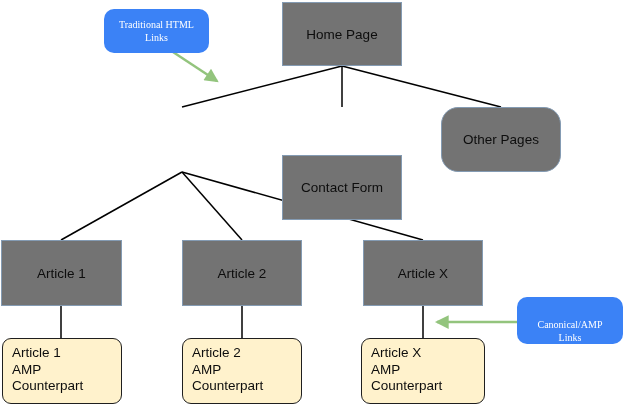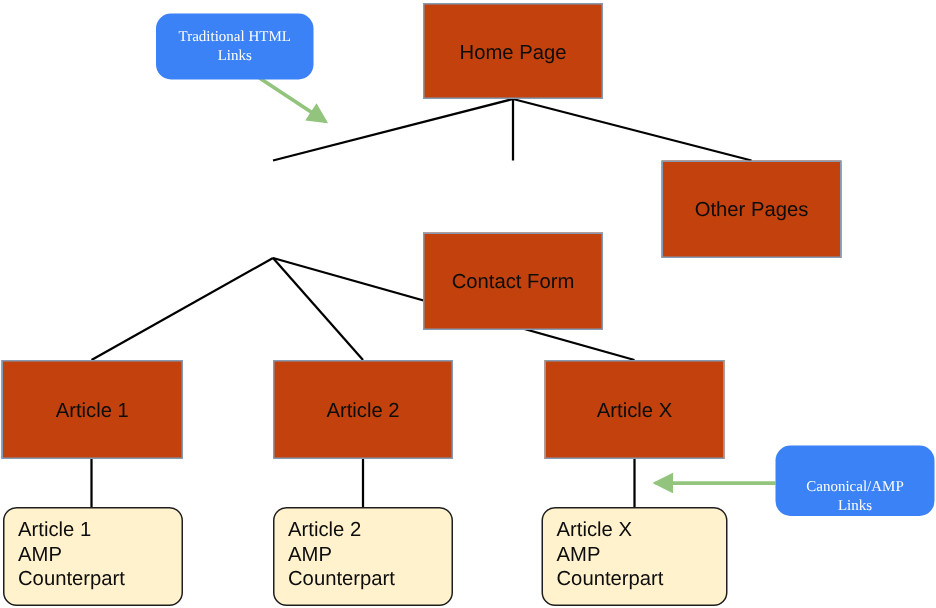--- a/index.html
+++ b/index.html
@@ -6,40 +6,40 @@
   .canvas{
     position:relative;width:624px;height:405px;overflow:hidden;
     background:#ffffff;
     font-family:"Liberation Sans", sans-serif;
     -webkit-font-smoothing:antialiased;
   }
   .connectors{position:absolute;left:0;top:0;width:624px;height:405px;}
   .label{white-space:pre-line;}
   .node{
     position:absolute;box-sizing:border-box;
-    background:#c2410c;border:1px solid #849bb3;
+    background:#737373;border:1px solid #849bb3;
     display:flex;align-items:center;justify-content:center;
     text-align:center;font-size:13.5px;line-height:19px;color:#0d0d0d;
   }
   .amp{
     position:absolute;box-sizing:border-box;
     background:#fff2cc;border:1.5px solid #1f1f1f;border-radius:9px;
     font-size:13.5px;line-height:16.5px;color:#0d0d0d;
     padding:6px 6px 0 9px;text-align:left;
   }
   .callout{
     position:absolute;box-sizing:border-box;
     background:#3b82f6;border-radius:10px;
     display:flex;align-items:center;justify-content:center;
     text-align:center;color:#ffffff;font-size:10px;line-height:13px;font-family:Liberation Serif, serif;
   }
   .n-home     {left:282px;top:2px;  width:120px;height:64px;}
   .n-category {left:122px;top:107px;width:120px;height:65px;}
   .n-contact  {left:282px;top:107px;width:120px;height:65px;margin-top:48px;}
-  .n-other    {left:441px;top:107px;width:120px;height:65px;}
+  .n-other    {left:441px;top:107px;width:120px;height:65px;border-radius:17px;}
   .n-article1 {left:1px;  top:240px;width:121px;height:66px;}
   .n-article2 {left:182px;top:240px;width:120px;height:66px;}
   .n-articlex {left:363px;top:240px;width:120px;height:66px;}
   .amp1       {left:2px;  top:338px;width:120px;height:66px;}
   .amp2       {left:182px;top:338px;width:120px;height:66px;}
   .ampx       {left:361px;top:338px;width:124px;height:66px;}
   .callout-traditional{left:104px;top:9px;  width:105px;height:44px;}
   .callout-canonical  {left:517px;top:297px;width:106px;height:47px;align-items:flex-end;}
 </style>
 </head>

